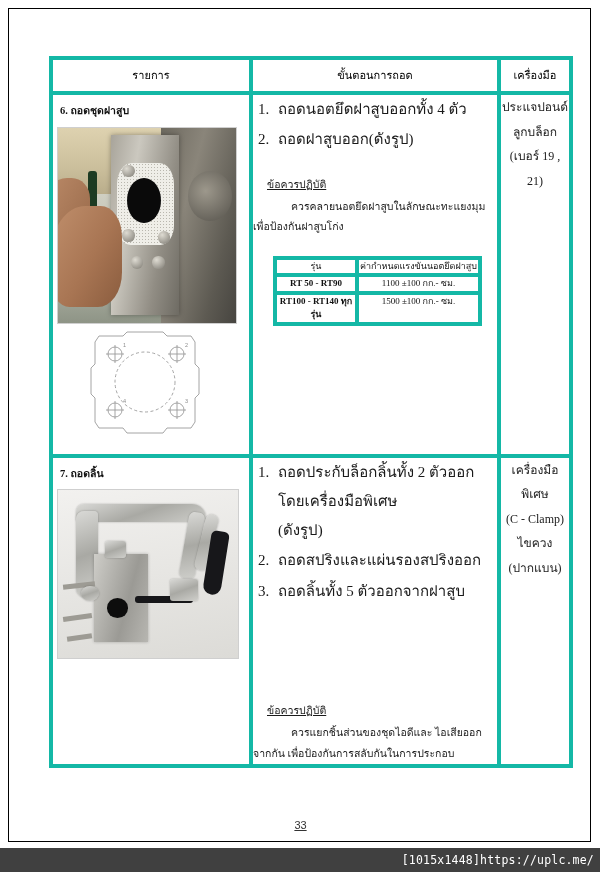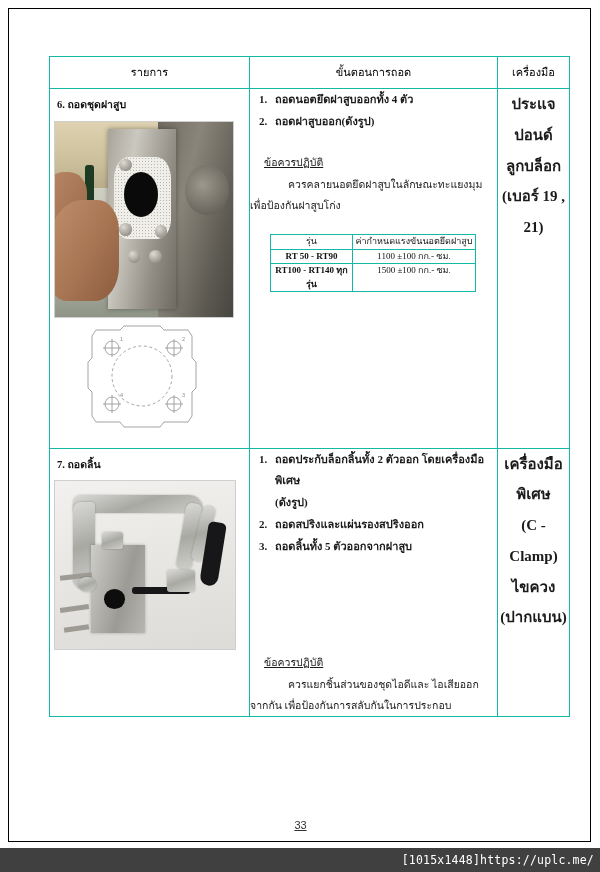--- a/index.html
+++ b/index.html
@@ -30,21 +30,21 @@
   
   #doc-table {
     position: absolute;
     left: 40px;
     top: 47px;
     width: 520px;
     border-collapse: collapse;
     table-layout: fixed;
   }
   #doc-table td, #doc-table th {
-    border: 1px solid #14b8a6;
+    border: 4px solid #14b8a6;
     vertical-align: top;
     padding: 0;
   }
   #doc-table thead th {
     text-align: center;
     font-weight: normal;
     font-size: 11px;
     padding: 6px 2px 7px 2px;
     vertical-align: middle;
   }
@@ -59,24 +59,23 @@
     font-weight: bold;
     color: #111;
     line-height: 1.4;
     padding: 9px 6px 2px 7px;
   }
 
   
   ol.steps {
     margin: 0;
     padding: 0 0 0 20px;
-    font-size: 11px;
+    font-size: 15px;
     line-height: 1.95;
     color: #1a1a1a;
-    font-weight: bold;
   }
   ol.steps > li {
     padding-left: 5px;
     margin-bottom: 1px;
   }
   .step-cont {
     display: block;
     padding-left: 0px;
   }
 
@@ -100,25 +99,24 @@
     text-indent: 38px;
   }
   .caution-body .plain-line {
     display: block;
     text-indent: 0;
   }
 
   
   .tools-cell {
     text-align: center;
-    font-size: 15px;
+    font-size: 12px;
     line-height: 2.05;
     color: #1a1a1a;
     padding-top: 9px;
-    font-weight: bold;
   }
   .tools-cell span { display: block; }
 
   
   table.spec {
     border-collapse: collapse;
     margin: 18px 0 5px 20px;
     table-layout: fixed;
     width: 205px;
   }

